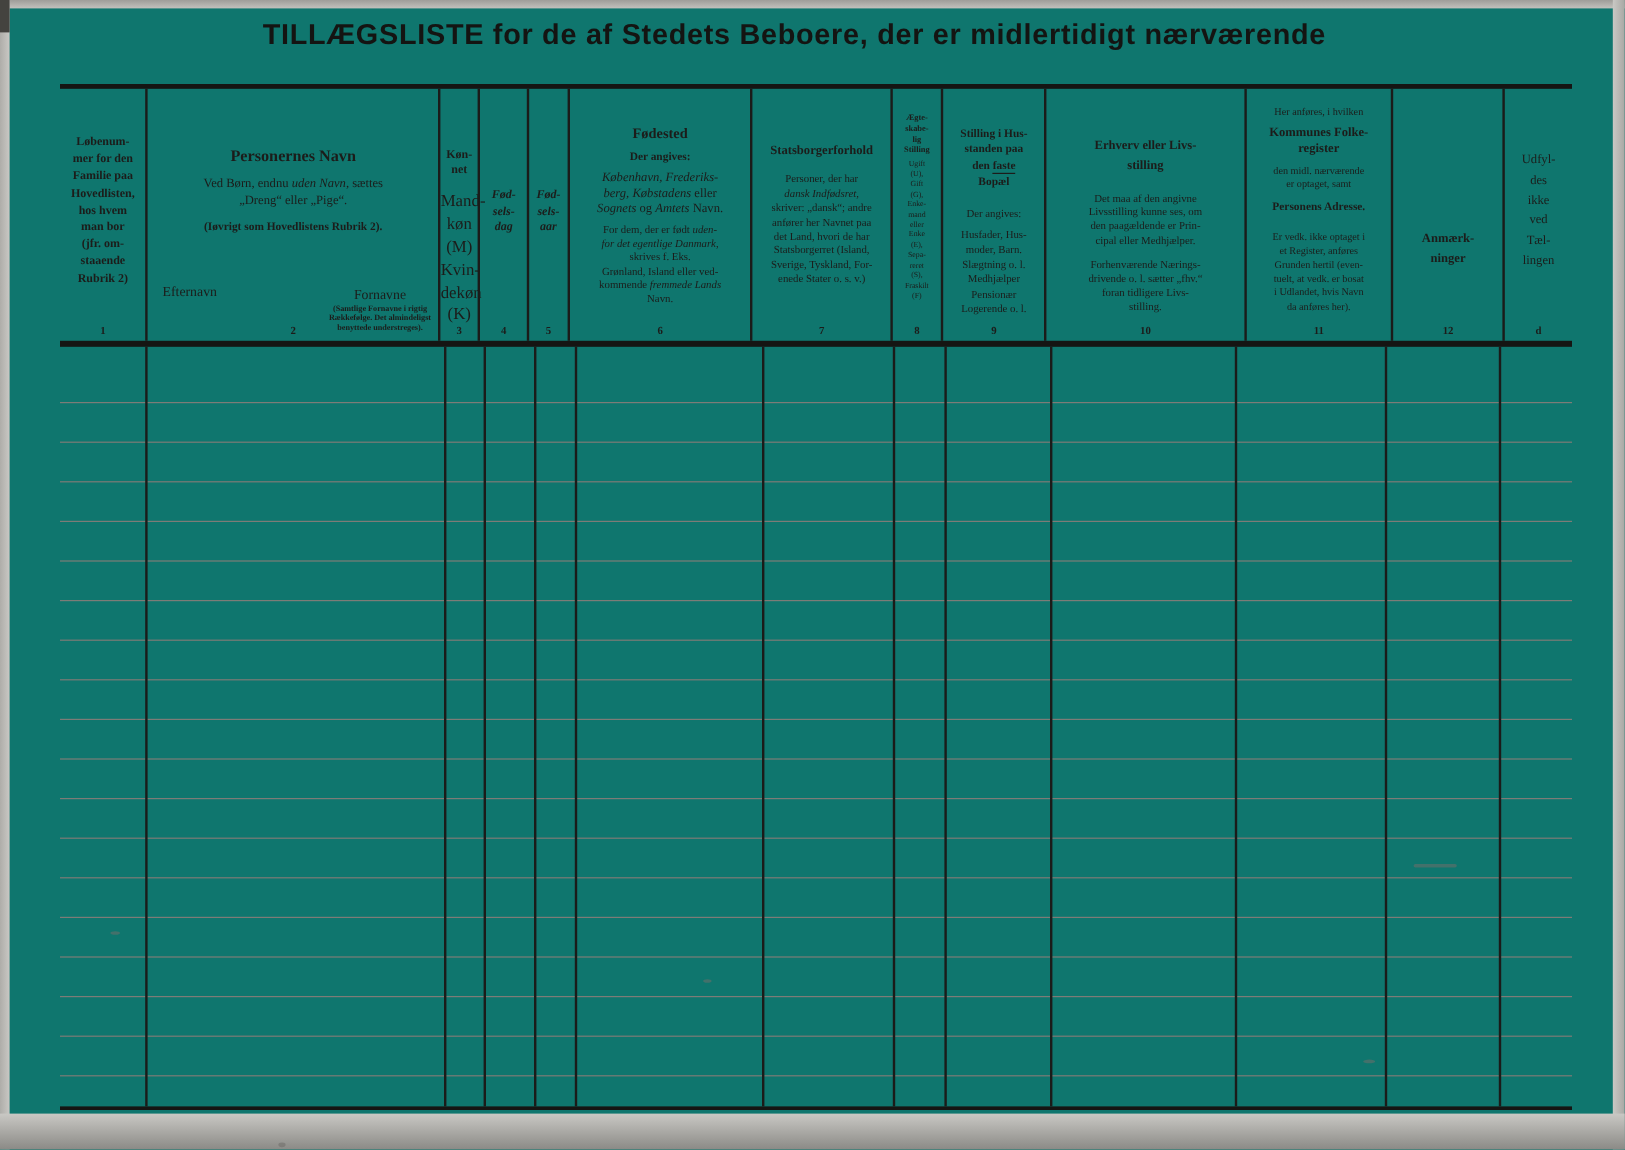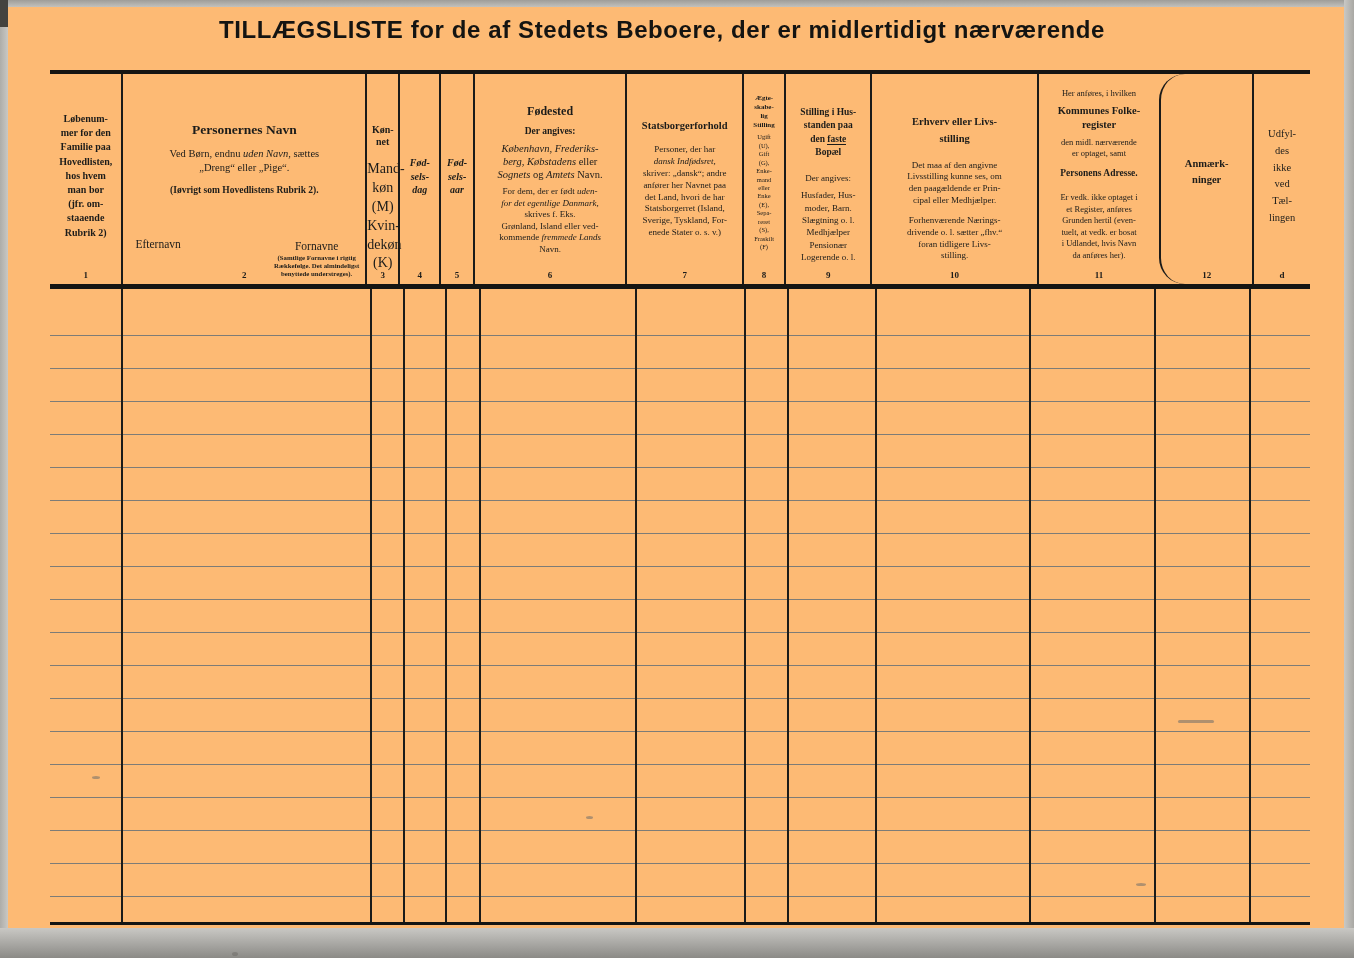--- a/index.html
+++ b/index.html
@@ -1,17 +1,17 @@
 <!DOCTYPE html>
 <html><head>
 <meta charset="utf-8">
 <style>
   html,body{margin:0;padding:0;}
   body{background:#9a9995;font-family:"Liberation Serif","DejaVu Serif",serif;}
-  .page{position:relative;width:1354px;height:958px;background:#fdba74;overflow:hidden;}
+  .page{position:relative;width:1354px;height:958px;background:#0f766e;overflow:hidden;}
   
   .edge-top{position:absolute;left:0;top:0;width:100%;height:7px;background:linear-gradient(#9e9d99,#c2c1bd);}
   .edge-left{position:absolute;left:0;top:0;width:8px;height:100%;background:linear-gradient(90deg,#aeada9,#c9c8c4);}
   .edge-right{position:absolute;right:0;top:0;width:10px;height:100%;background:linear-gradient(270deg,#a9a8a4,#c9c8c4);}
   .edge-bottom{position:absolute;left:0;bottom:0;width:100%;height:30px;background:linear-gradient(#c9c8c4,#8b8a86);}
   .corner-mark{position:absolute;left:0;top:0;width:8px;height:27px;background:#44433f;}
 
   .title{position:absolute;top:16px;left:0;right:30px;text-align:center;
          font-family:"Liberation Sans","DejaVu Sans",sans-serif;font-weight:bold;
          font-size:24px;letter-spacing:.6px;color:#141412;}
@@ -26,21 +26,21 @@
   .c2{width:249px;padding-top:48px;}
   .c3{width:33px;padding-top:50px;}
   .c4{width:42px;padding-top:82px;}
   .c5{width:34px;padding-top:82px;}
   .c6{width:156px;padding-top:30px;}
   .c7{width:119px;padding-top:46px;}
   .c8{width:43px;padding-top:20px;}
   .c9{width:88px;padding-top:32px;}
   .c10{width:170px;padding-top:40px;}
   .c11{width:125px;padding-top:14px;}
-  .c12{width:95px;padding-top:82px;border-radius:26px;}
+  .c12{width:95px;padding-top:118px;}
   .c13{width:59px;padding-top:52px;}
 
   .txt{white-space:pre-line;}
   .it{font-style:italic;}
   .u{border-bottom:1.5px solid #1c1c1a;}
   .num{position:absolute;bottom:4px;left:0;width:100%;text-align:center;
        font-size:9px;font-weight:bold;}
 
   .c1 .txt{font-size:10px;line-height:1.42;font-weight:bold;}
   .c2-title{font-size:13.5px;font-weight:bold;margin-bottom:9px;}

